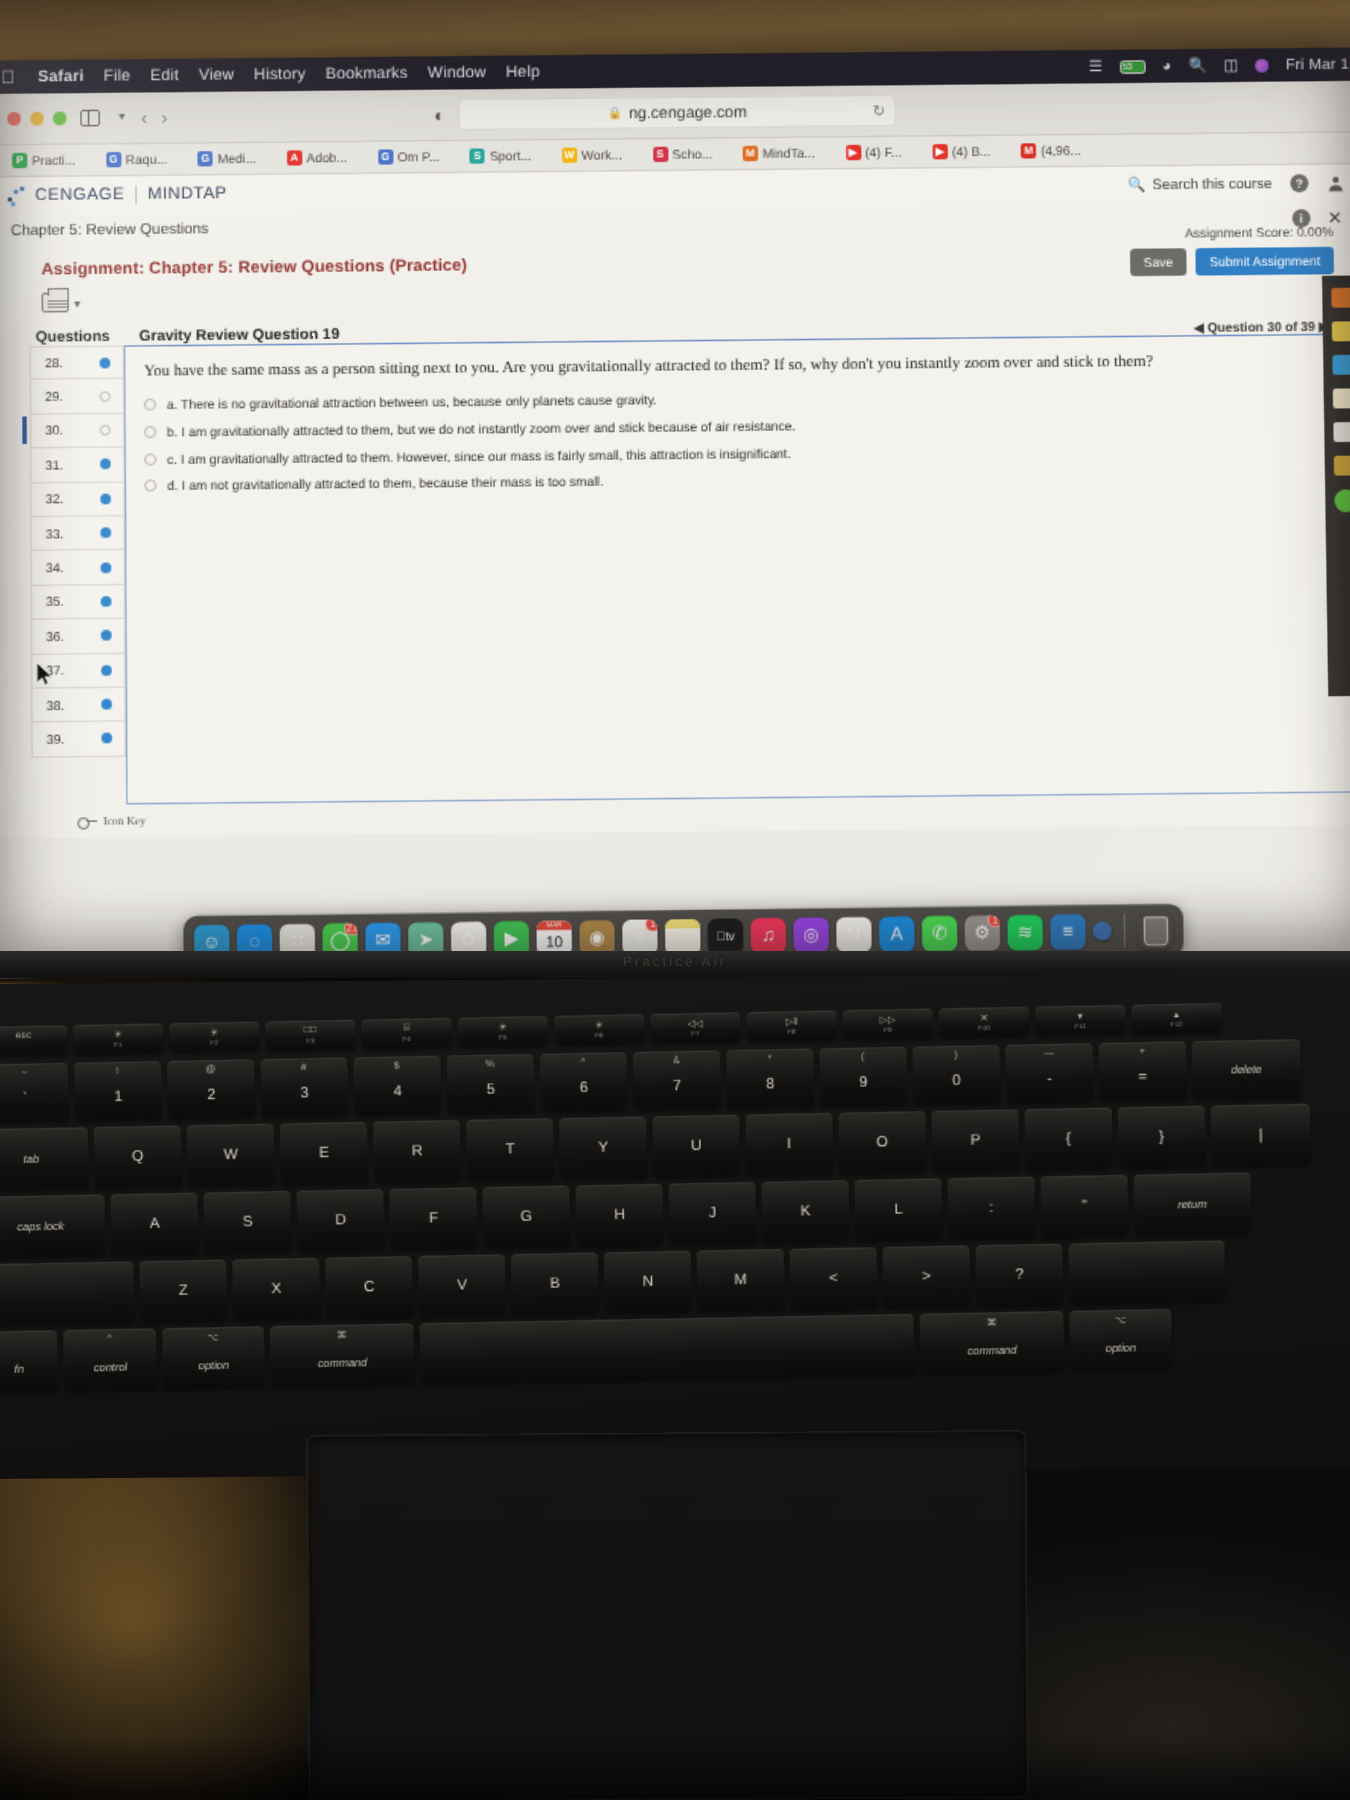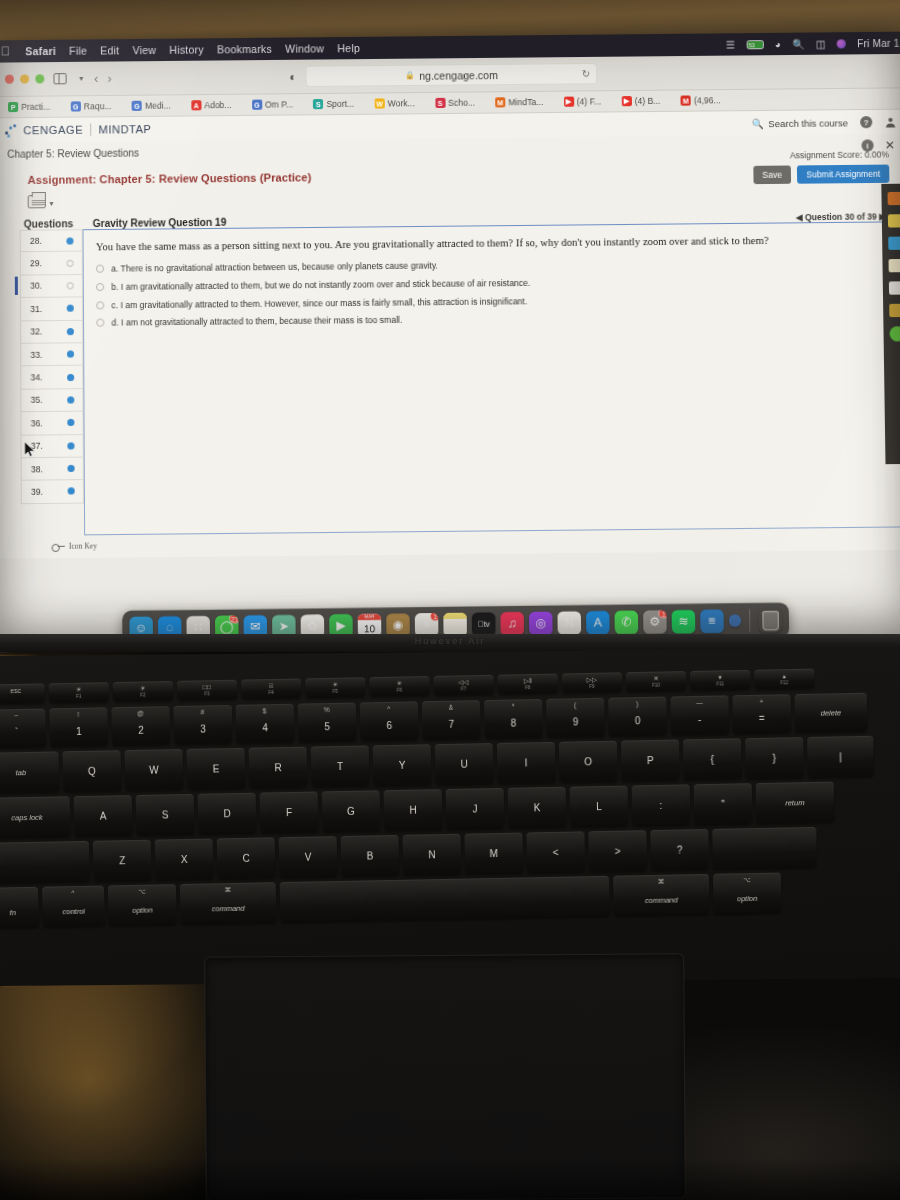--- a/index.html
+++ b/index.html
@@ -563,21 +563,21 @@
         <div class="dk" style="background: rgb(47, 126, 196);">≡</div>
         <div class="dk" style="background: rgb(63, 115, 181); width: 12px; height: 12px;"></div>
         <div class="sep"></div>
         <div class="dk" style="background: transparent;">
           <div style="width:16px;height:19px;border:1.4px solid #cfccc6;border-radius:2px 2px 4px 4px;background:rgba(220,218,212,.35)"></div>
         </div>
       </div>
   </div>
 
   <div class="hinge"></div>
-  <div class="mbplabel">However Air</div>
+  <div class="mbplabel">Practice Air</div>
   <div class="deck"></div>
 
   <div class="kbd">
     <div class="krow" id="kb-fn">
         <div class="key fnrow" style="width: 58px;">
           <span class="top">esc</span>
         </div>
         <div class="key fnrow" style="width: 60px;">
           <span class="top">☀</span>
           <span class="fn">F1</span>

